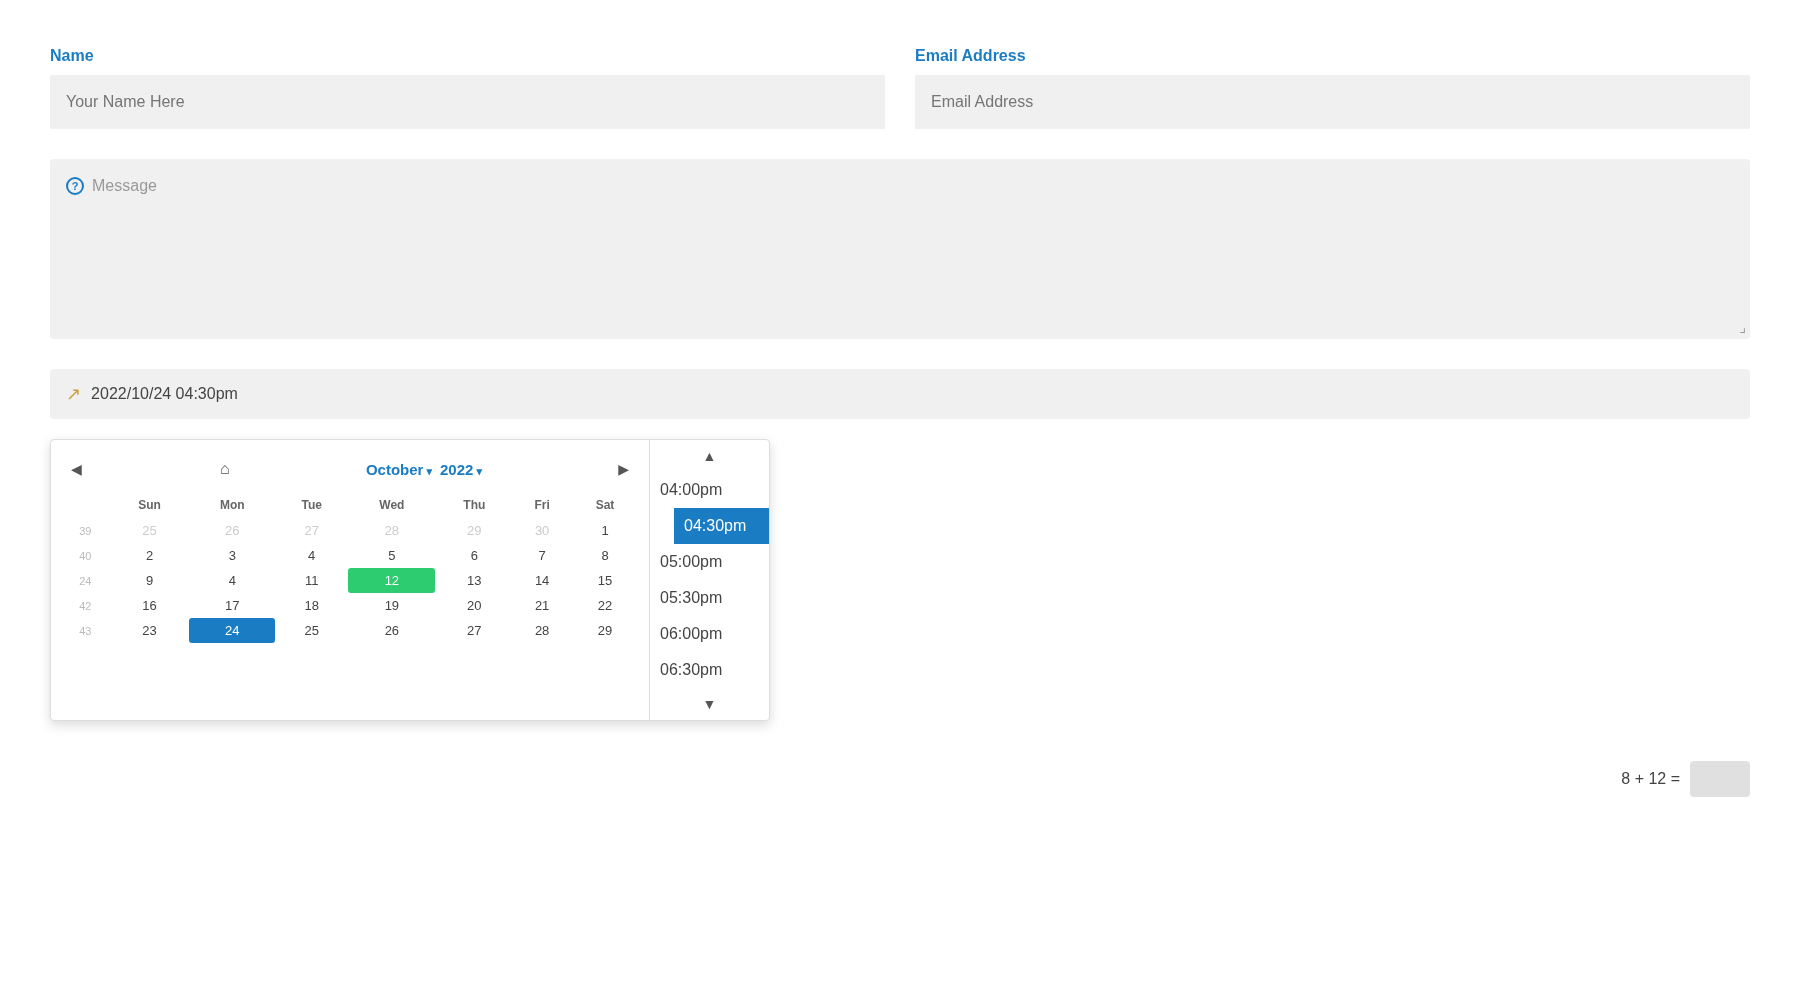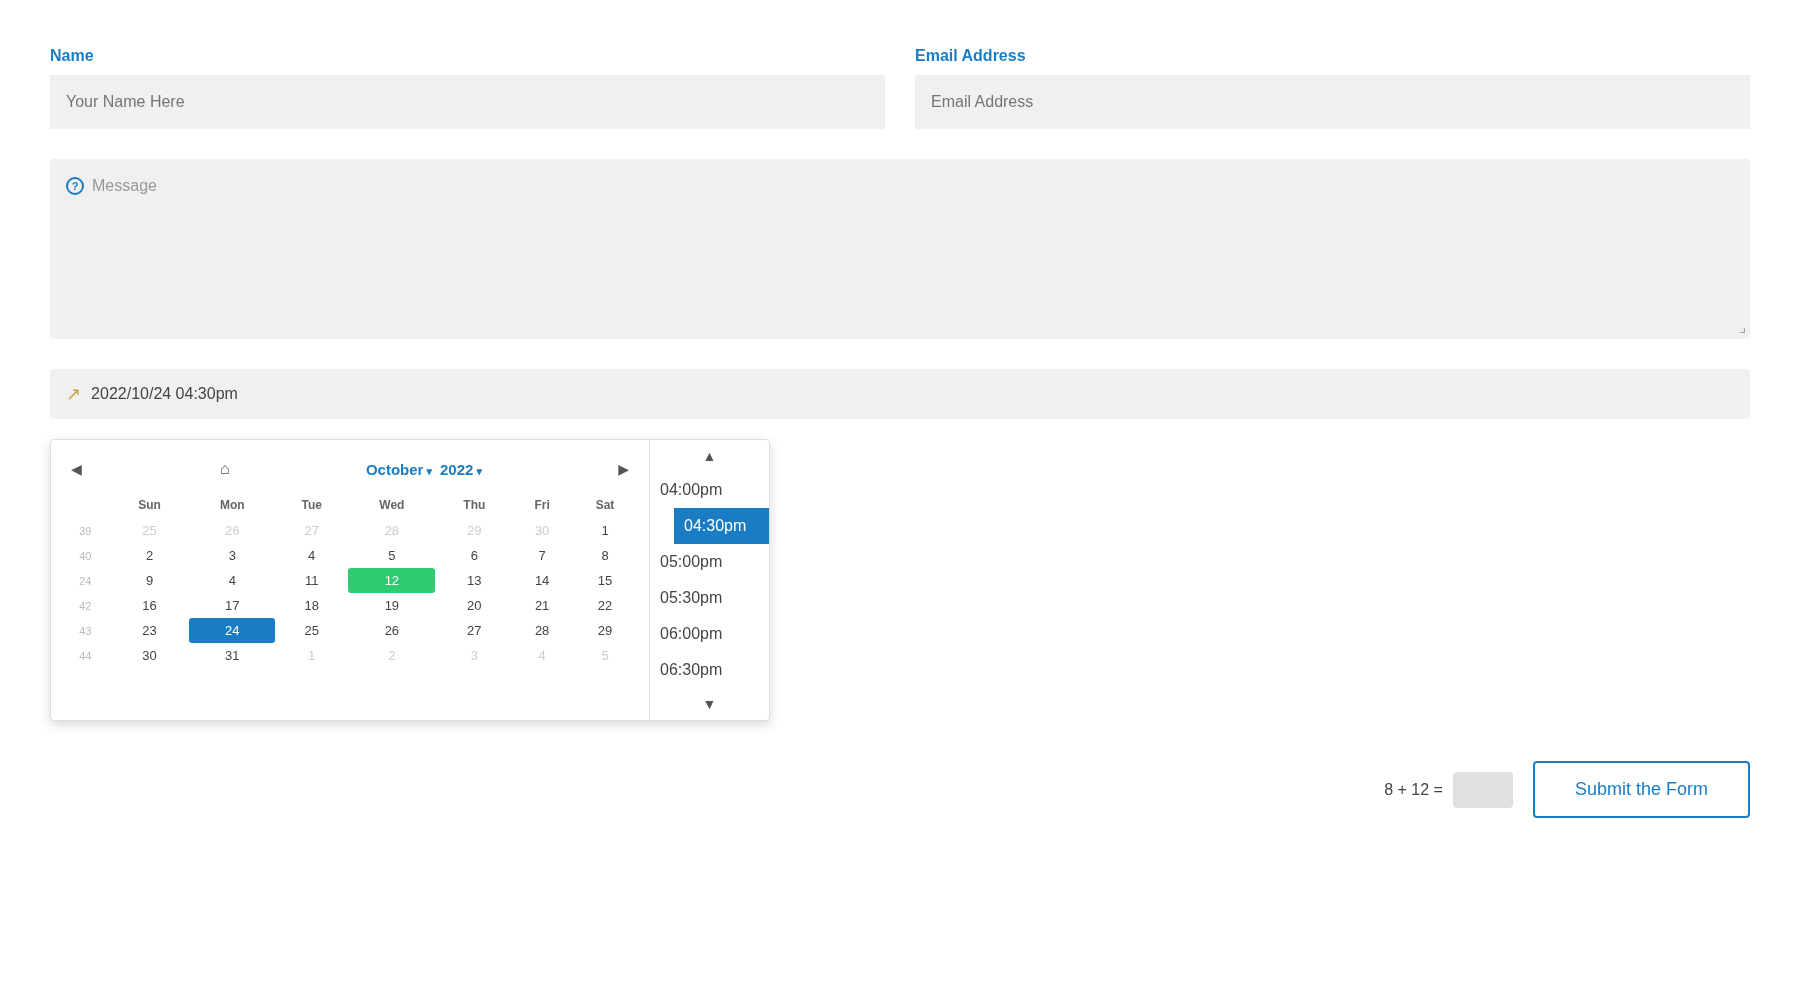--- a/index.html
+++ b/index.html
@@ -399,30 +399,20 @@
           <tr>
             <td class="week-num">43</td>
             <td class="current-month">23</td>
             <td class="current-month selected-day">24</td>
             <td class="current-month">25</td>
             <td class="current-month">26</td>
             <td class="current-month">27</td>
             <td class="current-month">28</td>
             <td class="current-month">29</td>
           </tr>
-          <tr>
-            <td class="week-num">44</td>
-            <td class="current-month">30</td>
-            <td class="current-month">31</td>
-            <td class="other-month">1</td>
-            <td class="other-month">2</td>
-            <td class="other-month">3</td>
-            <td class="other-month">4</td>
-            <td class="other-month">5</td>
-          </tr>
         </tbody>
     </table>
   </div>
 
   <div class="time-section">
     <button class="time-scroll-btn">▲</button>
     <div class="time-list" id="time-list">
     <div class="time-item">04:00pm</div>
         <div class="time-item selected">04:30pm</div>
         <div class="time-item">05:00pm</div>
@@ -432,14 +422,13 @@
       </div>
     <button class="time-scroll-btn">▼</button>
   </div>
 </div>
 
 <div class="bottom-row">
   <div class="captcha-area">
     <span>8 + 12 =</span>
     <input class="captcha-answer-box" type="text" style="">
   </div>
-  <button class="submit-btn">Submit the Form</button>
 </div>
 
 </body></html>

